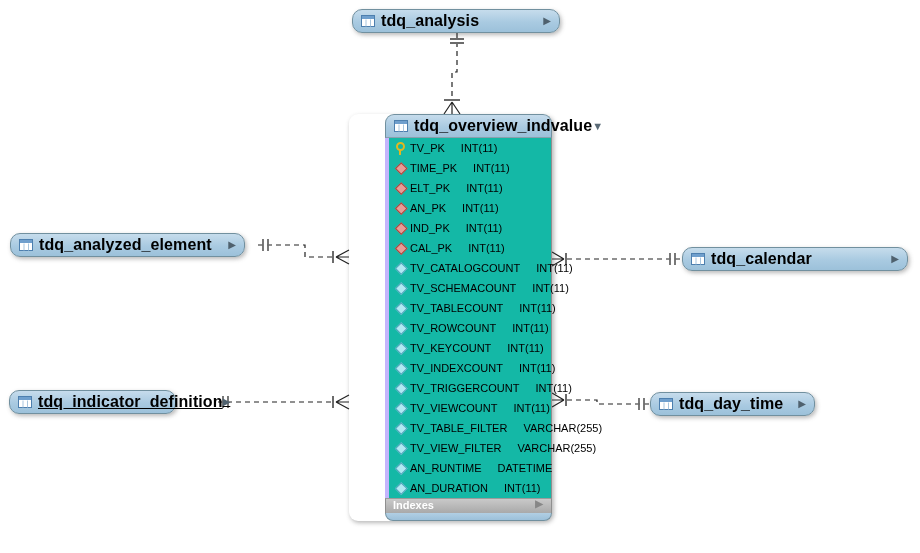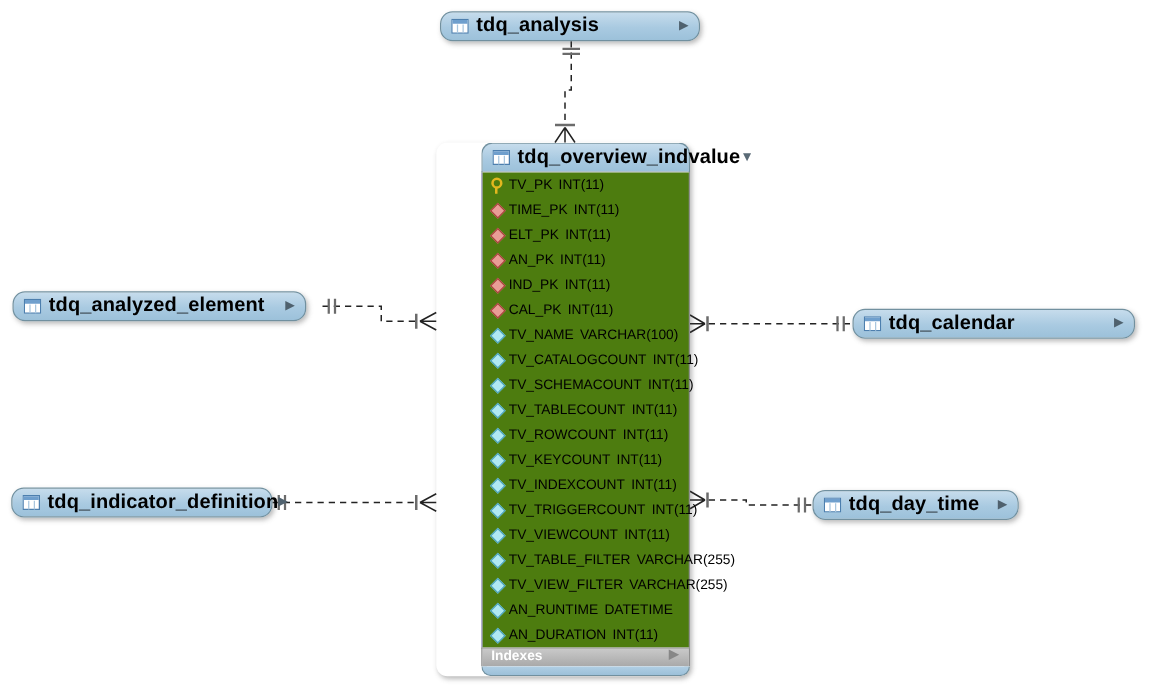--- a/index.html
+++ b/index.html
@@ -24,29 +24,29 @@
   .expanded .tbl-header{border-radius:9px 9px 0 0;border-bottom:1px solid #8aa0ad;}
   .tbl-title{
     font-size:16px;font-weight:bold;color:#000;margin-left:6px;white-space:nowrap;
     letter-spacing:0.1px;
   }
   .spacer{flex:1;}
   .arr{font-size:10px;color:#4f616e;line-height:1;}
   .arr.down{font-size:11px;color:#5a6a76;}
   .ticon{display:inline-flex;flex:0 0 auto;}
   .tbl-body{
-    box-sizing:border-box;background:#4d7c0f;
-    border-left:1px solid #c4b5fd;border-right:1px solid #8f8f8f;
+    box-sizing:border-box;background:#14b8a6;
+    border-left:4px solid #c4b5fd;border-right:1px solid #8f8f8f;
   }
   .row{
     display:flex;align-items:center;height:20px;padding-left:5px;
     font-size:11px;color:#000;white-space:nowrap;
   }
   .cname{margin-left:3px;}
-  .ctype{margin-left:5px;}
+  .ctype{margin-left:16px;}
   .ic{position:relative;width:13px;height:13px;flex:0 0 13px;}
   .ic.fk::before,.ic.col::before{
     content:'';position:absolute;top:2.5px;left:2.5px;width:6.5px;height:6.5px;
     transform:rotate(45deg);
   }
   .ic.fk::before{background:#e99d96;border:1px solid #a8423c;}
   .ic.col::before{background:#b0e9f2;border:1px solid #4aa3ba;}
   .ic.key::before{
     content:'';position:absolute;top:0px;left:2px;width:5px;height:5px;
     border:2px solid #e3b71f;border-radius:50%;
@@ -137,21 +137,21 @@
             <line x1="5" y1="4.5" x2="5" y2="11.5" stroke="#a9c6de"></line>
             <line x1="9.5" y1="4.5" x2="9.5" y2="11.5" stroke="#a9c6de"></line>
           </svg>
       </span>
       <span class="tbl-title">tdq_analyzed_element</span>
       <span class="spacer"></span>
       <span class="arr">▶</span>
     </div>
   </div>
 
-  <div class="tbl collapsed" style="left:9px;top:390px;width:209px;">
+  <div class="tbl collapsed" style="left:9px;top:390px;width:167px;text-decoration:underline;">
     <div class="tbl-header">
       <span class="ticon">
         <svg width="14" height="12" viewBox="0 0 14 12">
             <rect x="0.5" y="0.5" width="13" height="11" fill="#ffffff" stroke="#4d7fae"></rect>
             <rect x="1" y="1" width="12" height="3" fill="#6f9fcd"></rect>
             <line x1="5" y1="4.5" x2="5" y2="11.5" stroke="#a9c6de"></line>
             <line x1="9.5" y1="4.5" x2="9.5" y2="11.5" stroke="#a9c6de"></line>
           </svg>
       </span>
       <span class="tbl-title">tdq_indicator_definition</span>
@@ -232,25 +232,20 @@
           <span class="cname">IND_PK</span>
           <span class="ctype">INT(11)</span>
         </div>
       <div class="row">
           <span class="ic fk"></span>
           <span class="cname">CAL_PK</span>
           <span class="ctype">INT(11)</span>
         </div>
       <div class="row">
           <span class="ic col"></span>
-          <span class="cname">TV_NAME</span>
-          <span class="ctype">VARCHAR(100)</span>
-        </div>
-      <div class="row">
-          <span class="ic col"></span>
           <span class="cname">TV_CATALOGCOUNT</span>
           <span class="ctype">INT(11)</span>
         </div>
       <div class="row">
           <span class="ic col"></span>
           <span class="cname">TV_SCHEMACOUNT</span>
           <span class="ctype">INT(11)</span>
         </div>
       <div class="row">
           <span class="ic col"></span>

